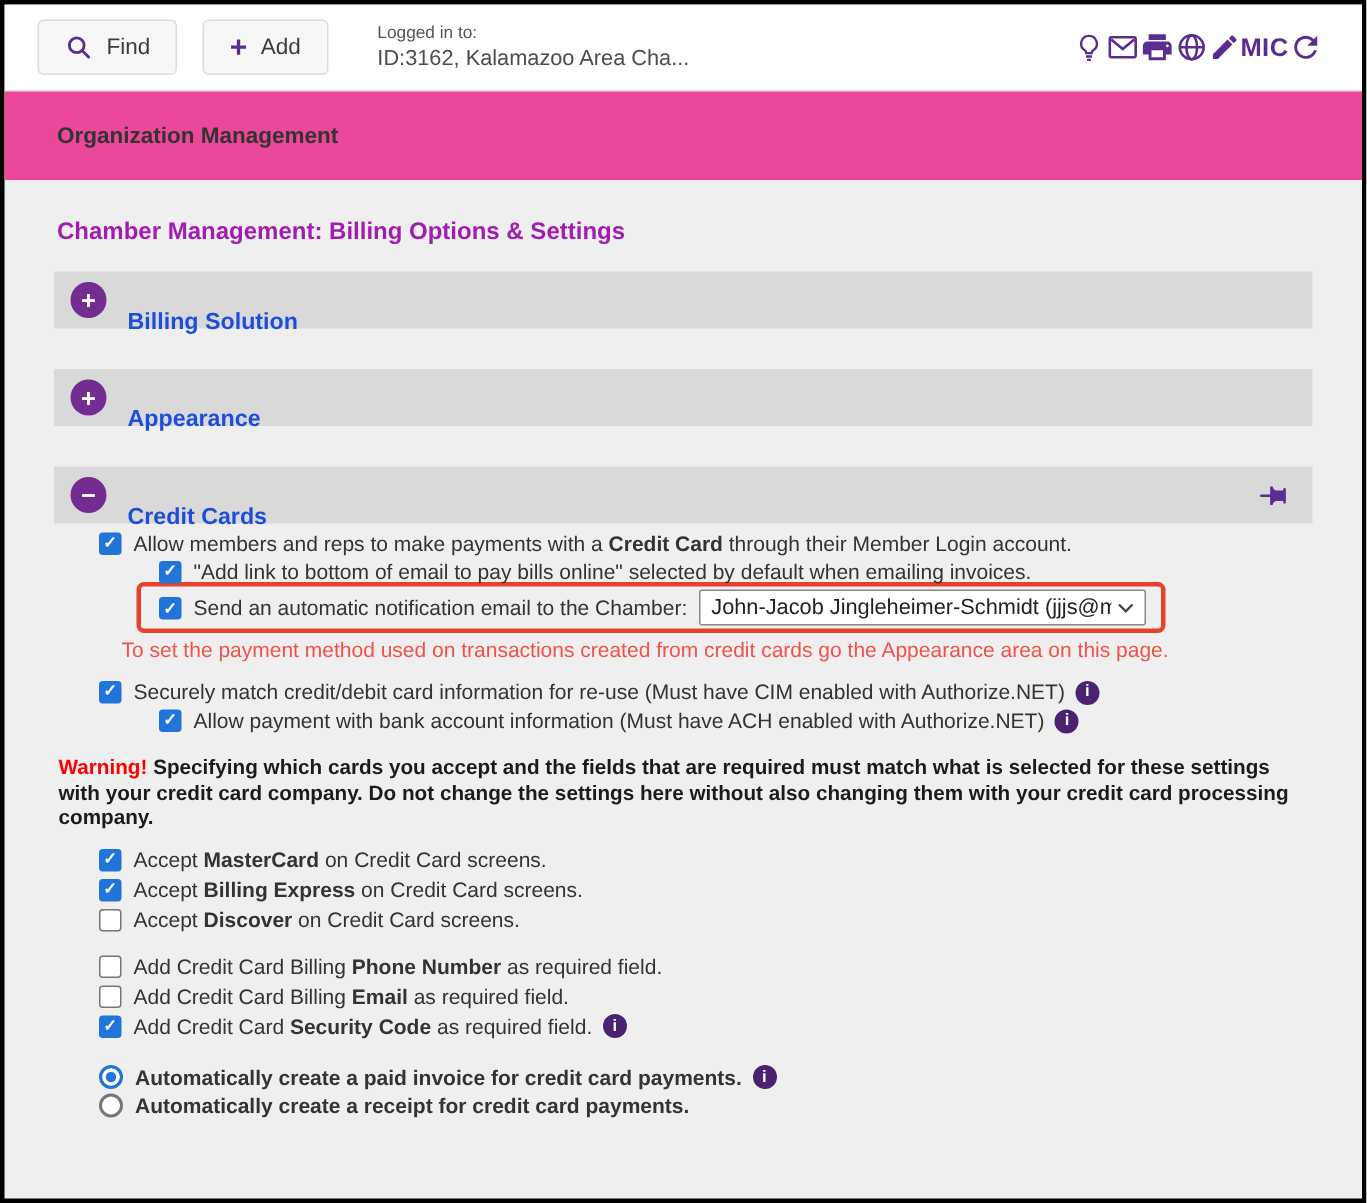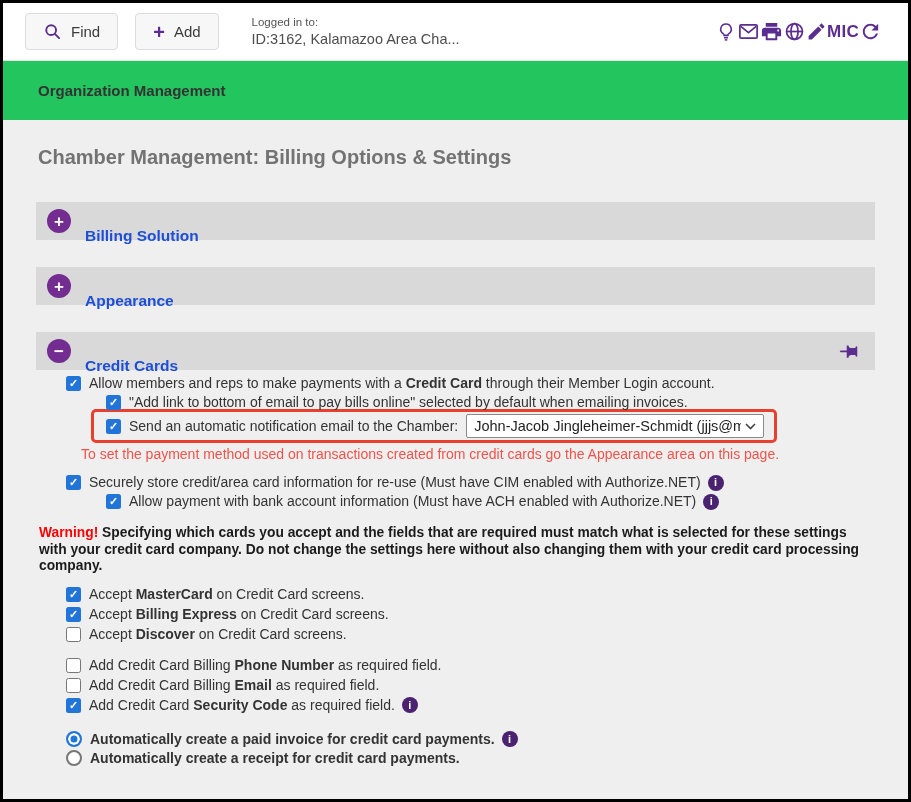--- a/index.html
+++ b/index.html
@@ -19,27 +19,27 @@
   .tbtn svg { display:block; }
   .plus-glyph { color:var(--accent-purple); font-size:20px; font-weight:700; line-height:1; }
   .loggedin { margin-left:16px; line-height:1.25; }
   .li-small { font-size:11.5px; color:#555; }
   .li-big   { font-size:14.5px; color:#4d4d4d; }
   .tb-icons { margin-left:auto; display:flex; align-items:center; }
   .tb-icons > span { display:inline-flex; cursor:pointer; }
   .mic { font-size:17px; font-weight:700; color:var(--accent-purple); letter-spacing:.3px; }
 
   
-  .crumbband { height:59px; background:#22c55e; display:flex; align-items:center;
+  .crumbband { height:59px; background:#ec4899; display:flex; align-items:center;
                padding-left:35px; }
   .crumb { font-size:15px; font-weight:700; color:#333; }
 
   
   .content { padding:0 33px; }
-  h1.pagetitle { font-size:20px; font-weight:700; color:#737373; margin:26px 0 33px 2px; }
+  h1.pagetitle { font-size:16px; font-weight:700; color:#a21caf; margin:26px 0 17px 2px; }
 
   .acc { height:38px; background:#d9d9da; display:flex; align-items:center;
          padding:0 16px 0 11px; margin-bottom:27px; cursor:pointer; }
   .acc.last { margin-bottom:5px; }
   .acc-ic { width:24px; height:24px; border-radius:50%; background:#732d91; color:#fff;
             font-size:17px; font-weight:700; display:flex; align-items:center;
             justify-content:center; margin-right:14px; flex:none; line-height:1; }
   .acc-lbl { font-size:15.5px; font-weight:700; color:#1d4ed8;margin-top:29px; }
   .pin { margin-left:auto; display:inline-flex; cursor:pointer; }
 
@@ -199,21 +199,21 @@
               </svg>
           </span>
         </span>
       </div>
 
       <div class="rednote">To set the payment method used on transactions created from credit cards go the Appearance area on this page.</div>
 
       <div class="grp-secure">
           <div class="row">
             <span class="cb on"></span>
-            <span class="lbl">Securely store credit/area card information for re-use (Must have CIM enabled with Authorize.NET)</span>
+            <span class="lbl">Securely match credit/debit card information for re-use (Must have CIM enabled with Authorize.NET)</span>
             <span class="info">i</span>
           </div>
           <div class="row ind1">
             <span class="cb on"></span>
             <span class="lbl">Allow payment with bank account information (Must have ACH enabled with Authorize.NET)</span>
             <span class="info">i</span>
           </div>
         </div>
 
       <p class="warning"><span class="wprefix">Warning!</span><span> Specifying which cards you accept and the fields that are required must match what is selected for these settings with your credit card company. Do not change the settings here without also changing them with your credit card processing company.</span></p>

